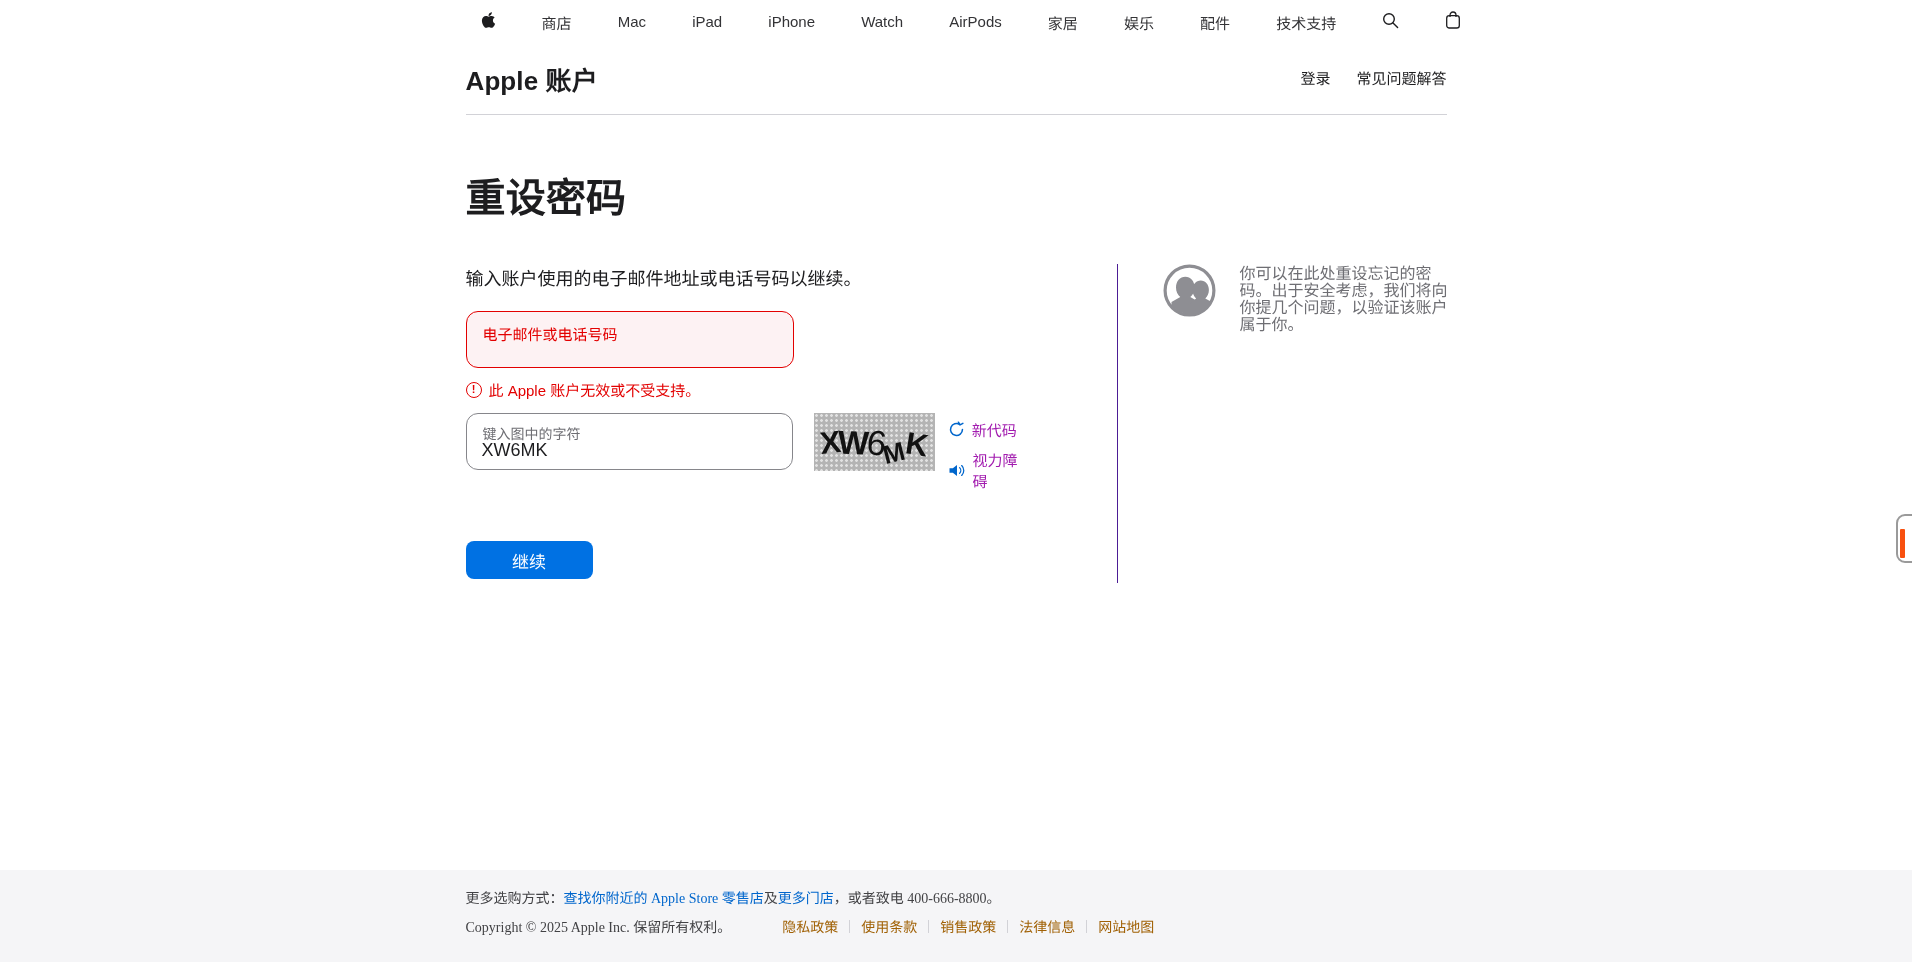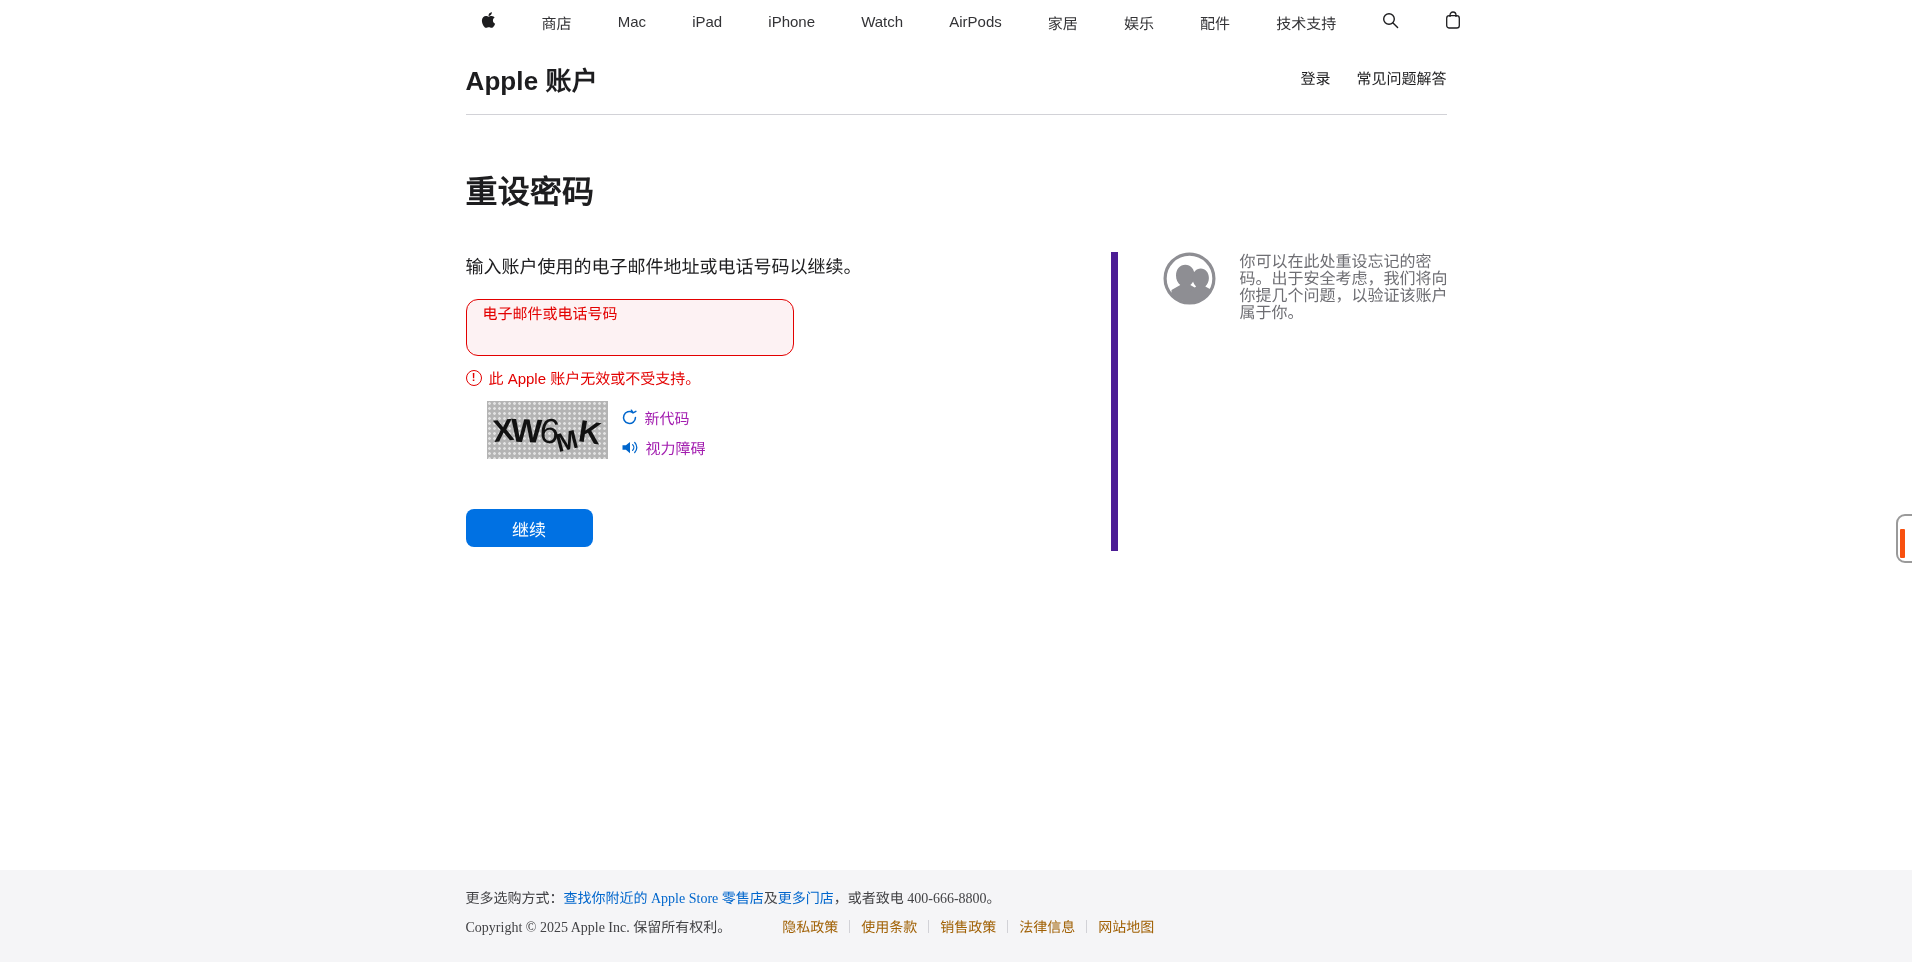--- a/index.html
+++ b/index.html
@@ -35,25 +35,25 @@
     padding: 16px 0 17px; border-bottom: 1px solid #d2d2d7;
   }
   .account-header .title { font-size: 26px; font-weight: 600; letter-spacing: .1px; }
   .account-header .hdr-links { display: flex; gap: 26px; padding-bottom: 3px; }
   .account-header .hdr-links a {
     color: #1d1d1f; text-decoration: none; font-size: 15px; cursor: pointer;
   }
 
   
   main { flex: 0 0 auto; }
-  h1.page-heading { font-size: 32px; font-weight: 700; margin: 51px 0 0; letter-spacing: .2px; }
+  h1.page-heading { font-size: 40px; font-weight: 700; margin: 51px 0 0; letter-spacing: .2px; }
   .columns { display: flex; margin-top: 40px; }
   .form-col {
     width: 652px; flex: 0 0 652px;
-    border-right: 7px solid #4c1d95;
+    border-right: 1px solid #4c1d95;
     padding-right: 84px; padding-bottom: 4px;
   }
   .side-col { flex: 1 1 auto; padding-left: 45px; display: flex; align-items: flex-start; }
 
   .intro { font-size: 18px; margin: 0 0 21px; color: #1d1d1f; }
 
   .textbox {
     position: relative; width: 328px; height: 57px;
     border: 1px solid #86868b; border-radius: 12px; background: #fff;
   }
@@ -61,21 +61,21 @@
     position: absolute; left: 15px; right: 15px; top: 24px; bottom: 6px;
     border: 0; outline: none; background: transparent;
     font-size: 18px; color: #1d1d1f; width: calc(100% - 30px); padding: 0;
     font-family: inherit;
   }
   .textbox .float-label {
     position: absolute; left: 16px; top: 9px;
     font-size: 14px; color: #6e6e73; pointer-events: none;
   }
   .textbox.error-state { border-color: #e30000; background: #fdf2f3; }
-  .textbox.error-state .float-label { color: #e30000; font-size: 15px; top: 2px; }
+  .textbox.error-state .float-label { color: #e30000; font-size: 15px; top: 11px; }
 
   .error-row {
     display: flex; align-items: center; gap: 7px;
     color: #e30000; font-size: 15px; margin: 11px 0 13px;
   }
   .error-icon {
     width: 16px; height: 16px; flex: 0 0 16px;
     border: 1px solid #e30000; border-radius: 50%;
     display: inline-flex; align-items: center; justify-content: center;
     font-size: 11px; font-weight: 700; line-height: 1;
@@ -202,20 +202,24 @@
           <span class="float-label">电子邮件或电话号码</span>
           <input type="text" value="" style="">
         </div>
 
         <div class="error-row">
           <span class="error-icon"></span>
           <span>此 Apple 账户无效或不受支持。</span>
         </div>
 
         <div class="captcha-row">
+          <div class="textbox">
+            <span class="float-label">键入图中的字符</span>
+            <input type="text" value="XW6MK" style="">
+          </div>
 
           <div class="captcha-img">
             <span class="l0">X</span>
             <span class="l1">W</span>
             <span class="l2">6</span>
             <span class="l3">M</span>
             <span class="l4">K</span>
           </div>
 
           <div class="captcha-links">

